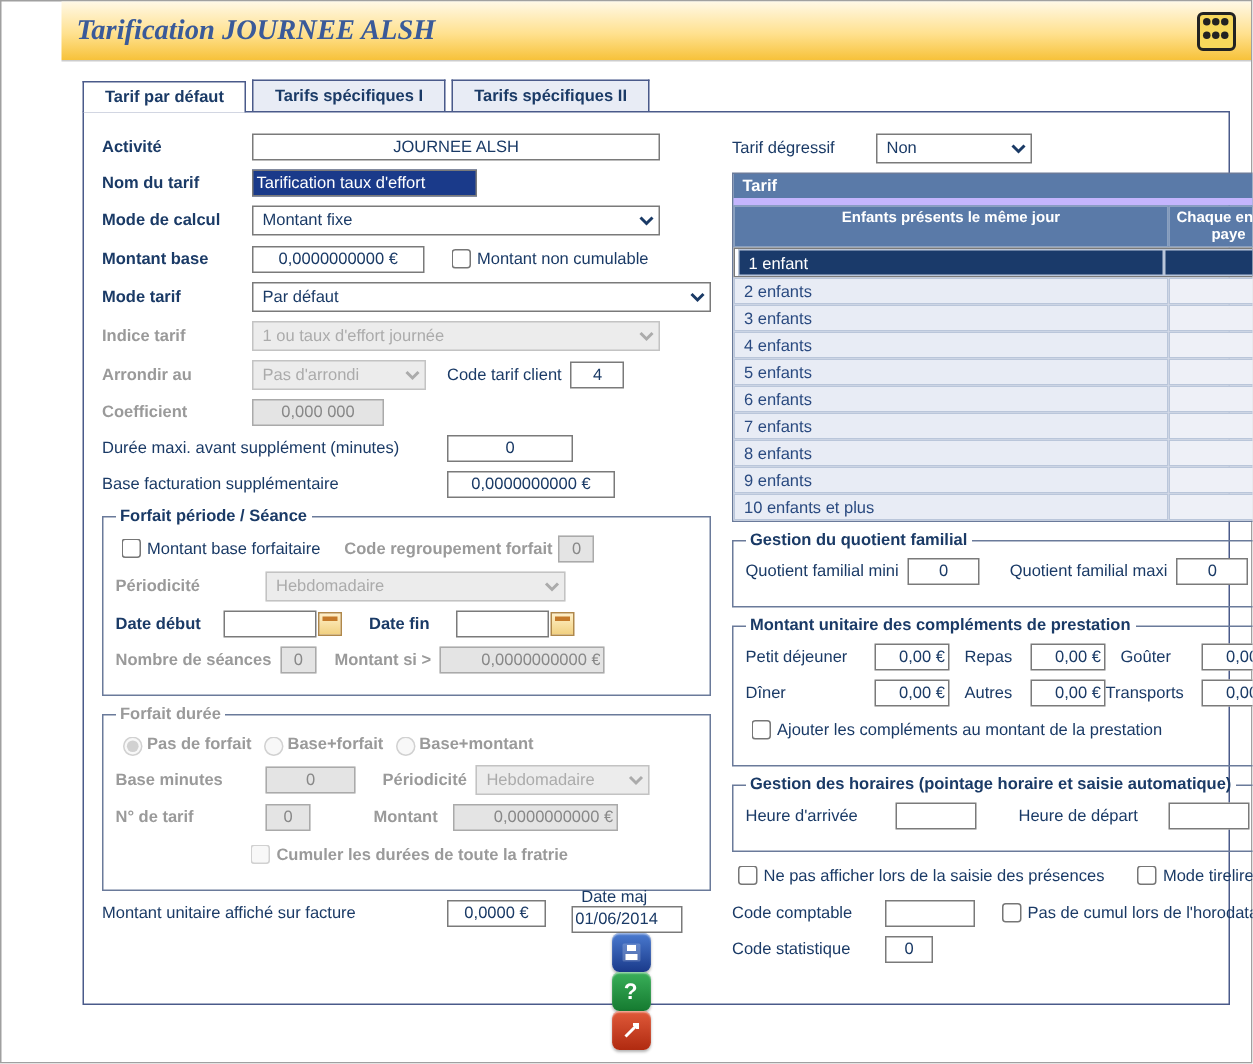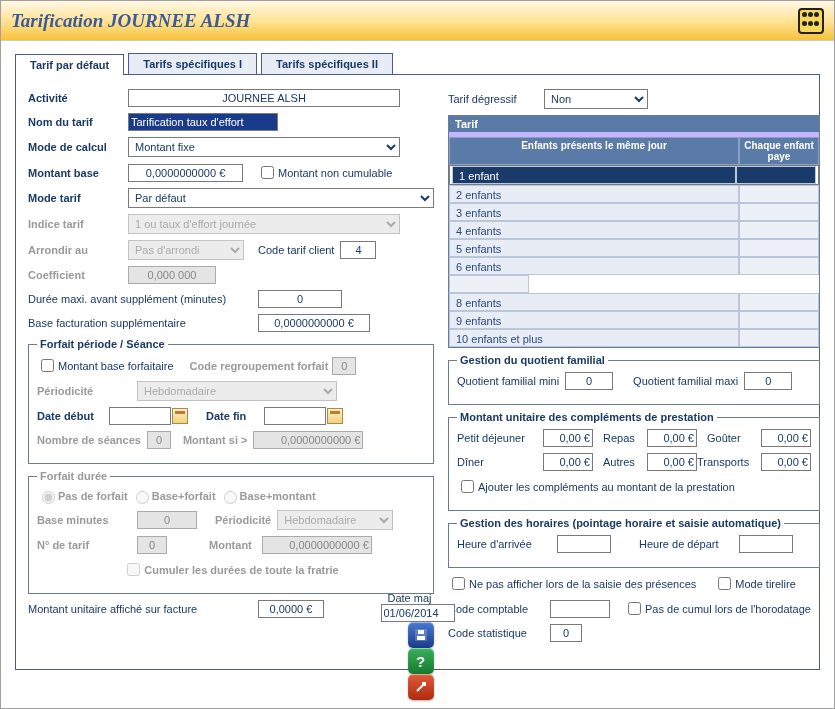--- a/index.html
+++ b/index.html
@@ -9,20 +9,21 @@
     font-size: 11px;
     color: #1a3a66;
     background: #f0f0f0;
   }
   .window {
     width: 835px;
     height: 709px;
     border: 1px solid #a0a0a0;
     background: #fff;
     position: relative;
+    padding-left: 40px;
   }
   .titlebar {
     height: 40px;
     background: linear-gradient(#fff8e6 0%, #ffe18f 55%, #f7c23a 100%);
     display: flex;
     align-items: center;
     padding: 0 10px;
     border-bottom: 1px solid #ccc;
   }
   .titlebar .title {
@@ -352,20 +353,21 @@
               </div>
               <div class="tarif-row">
                 <div class="tcol-a">5 enfants</div>
                 <div class="tcol-b"></div>
               </div>
               <div class="tarif-row">
                 <div class="tcol-a">6 enfants</div>
                 <div class="tcol-b"></div>
               </div>
               <div class="tarif-row">
+                <div class="tcol-a">7 enfants</div>
                 <div class="tcol-b"></div>
               </div>
               <div class="tarif-row">
                 <div class="tcol-a">8 enfants</div>
                 <div class="tcol-b"></div>
               </div>
               <div class="tarif-row">
                 <div class="tcol-a">9 enfants</div>
                 <div class="tcol-b"></div>
               </div>

